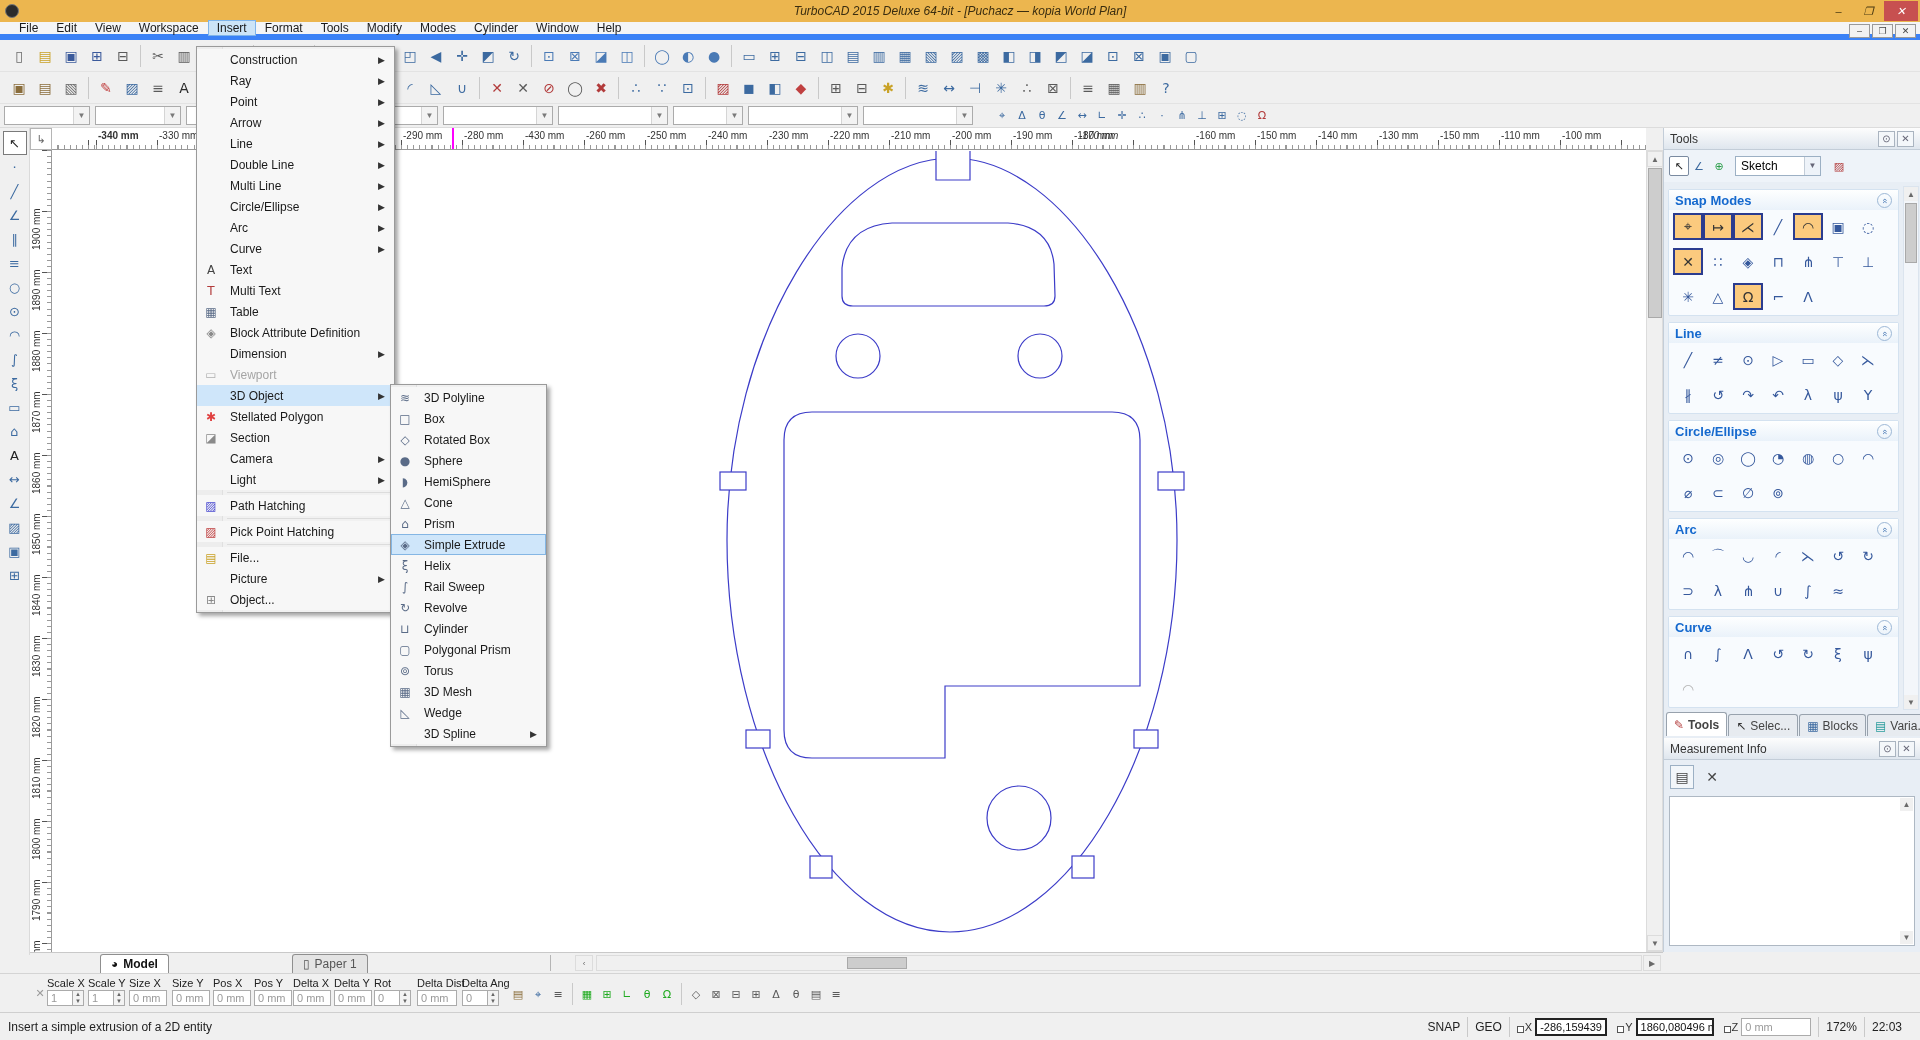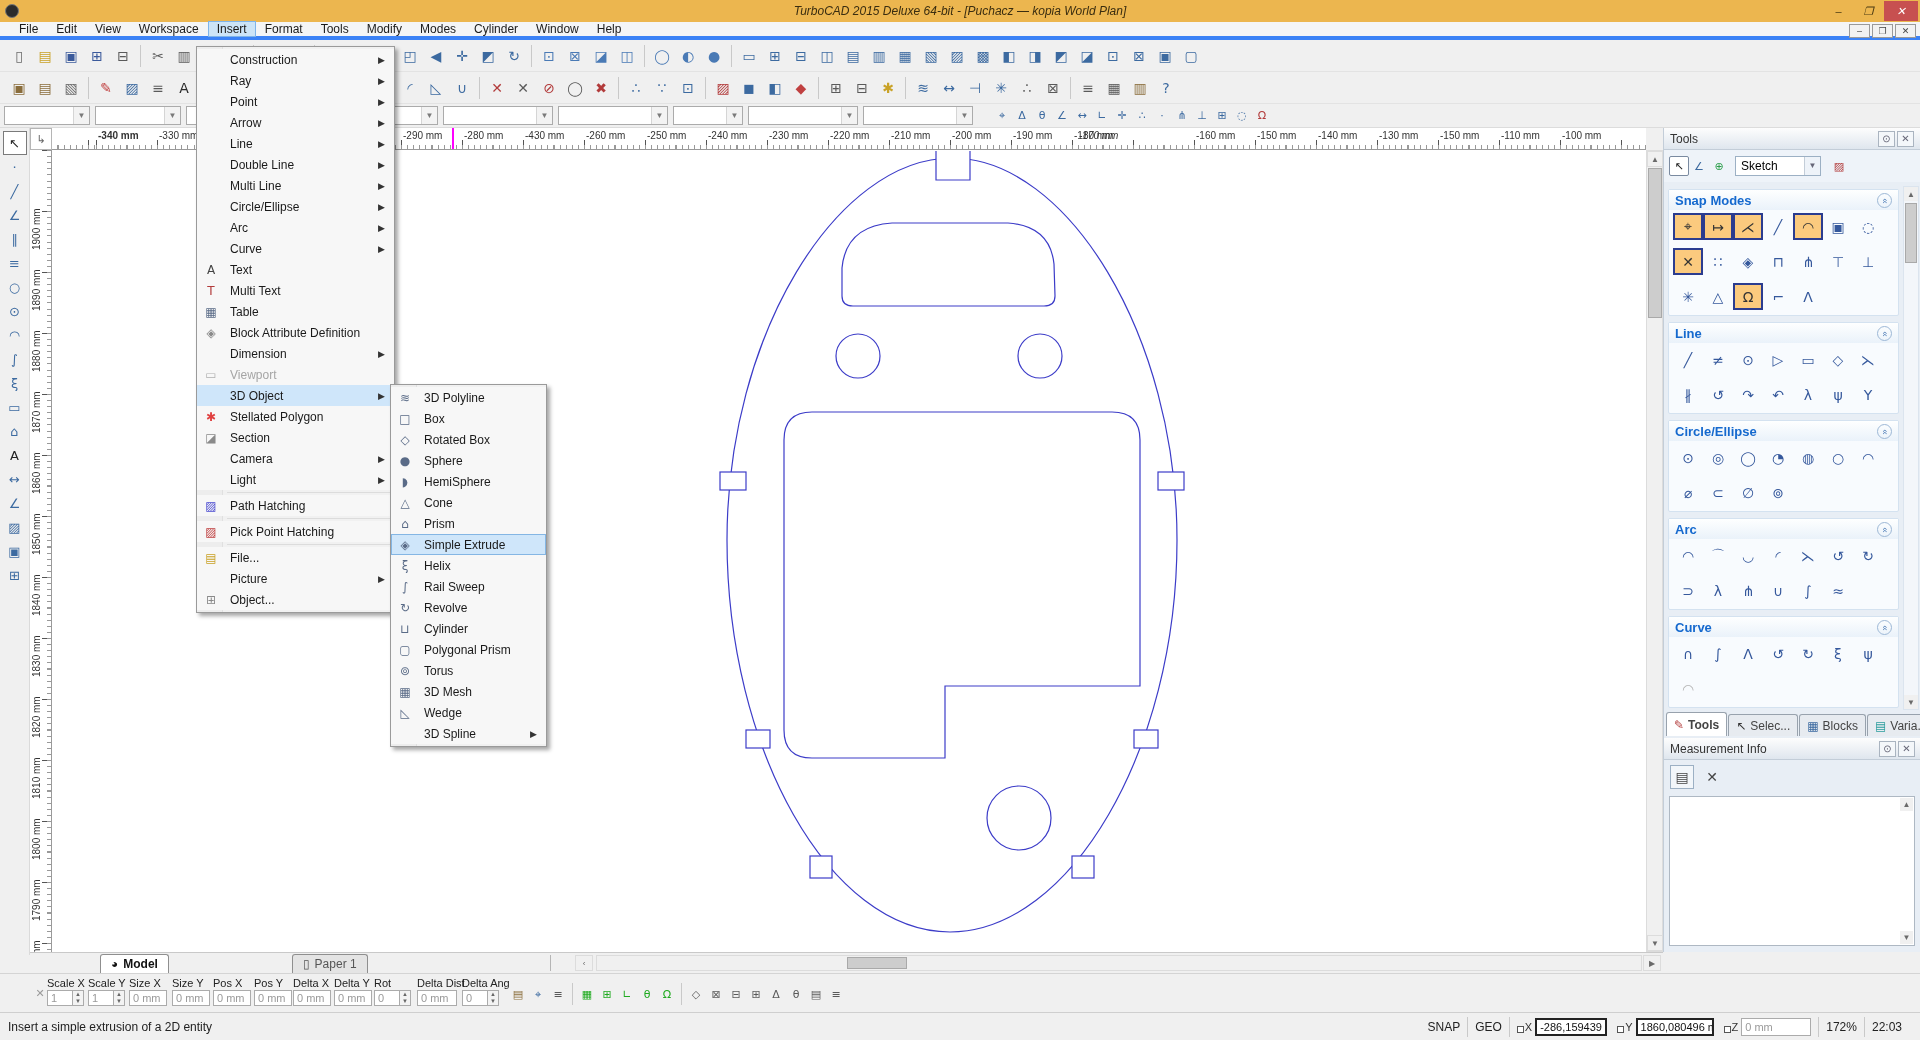--- a/index.html
+++ b/index.html
@@ -11,21 +11,21 @@
   #appicon { width:14px; height:14px; border-radius:50%; background:#2c2c2c;
     margin-left:5px; border:1px solid #777; }
   #apptitle { position:absolute; left:0; right:0; text-align:center; color:#3a2d10;
     font-size:12px; pointer-events:none; }
   .winbtn { width:29px; height:20px; display:flex; align-items:center; justify-content:center;
     color:#4a3a12; font-size:11px; margin-left:1px; }
   #btn-close-app { background:#c75050; color:#fff; width:34px; }
   #titlebtns { position:absolute; right:2px; top:1px; display:flex; }
   
   #menubar { position:absolute; left:0; top:22px; width:1920px; height:18px;
-    background:#f4f5f6; border-bottom:4px solid #3b82f6; display:flex; align-items:center; padding-left:10px; }
+    background:#f4f5f6; border-bottom:6px solid #3b82f6; display:flex; align-items:center; padding-left:10px; }
   .menu-item { padding:1px 9px; height:16px; line-height:14px; color:#1a1a1a; }
   .menu-item.hl { background:#cce4f7; border:1px solid #7eb4ea; padding:0 8px; }
   #mdibtns { position:absolute; right:4px; top:2px; display:flex; gap:2px; }
   .mdibtn { width:21px; height:14px; border:1px solid #9a9a9a; background:#f2f2f2;
     font-size:9px; display:flex; align-items:center; justify-content:center; color:#444; }
   
   .tbrow { position:absolute; left:0; width:1920px; background:#f0f0f0;
     display:flex; align-items:center; padding-left:6px; border-bottom:1px solid #e3e3e3; }
   #row1 { top:40px; height:32px; }
   #row2 { top:72px; height:32px; }

